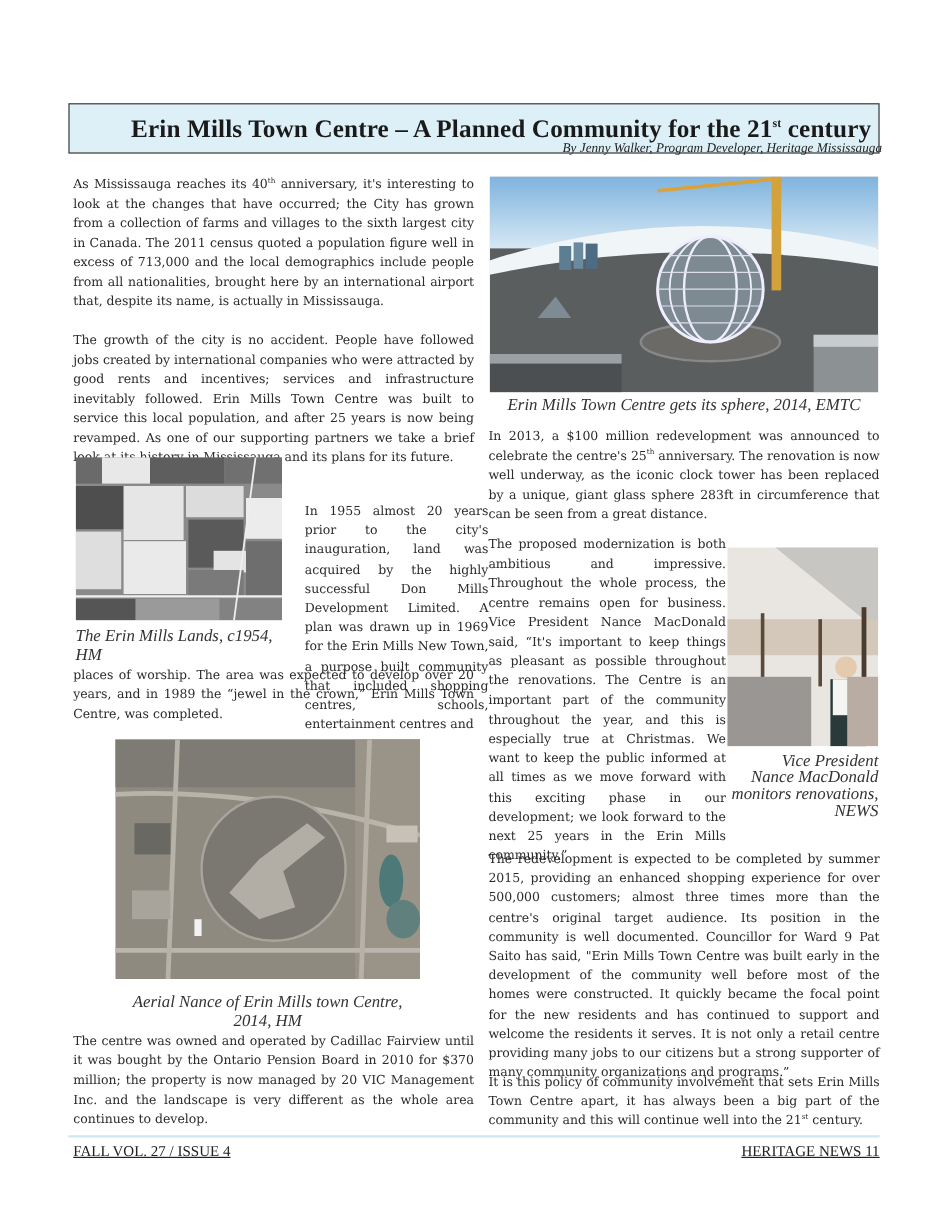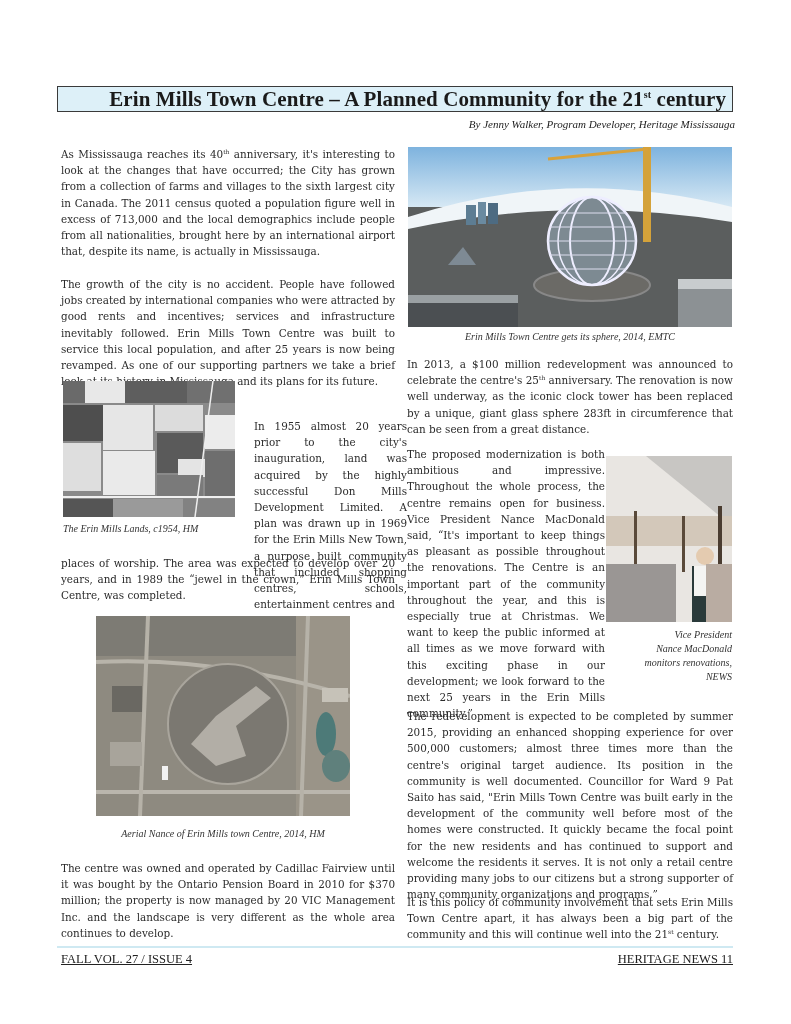--- a/index.html
+++ b/index.html
@@ -2,40 +2,40 @@
 <html><head>
 <meta charset="utf-8">
 <style>
   html, body { margin: 0; padding: 0; }
   body {
     width: 791px; height: 1024px; background: #ffffff; position: relative; overflow: hidden;
     font-family: "DejaVu Serif", "Liberation Serif", serif; color: #2a2a2a;
   }
   .abs { position: absolute; }
   .title-bar {
-    left: 57px; top: 86px; width: 676px; height: 26px;
+    left: 57px; top: 86px; width: 676px; height: 42px;
     background: #ddf0f8; border: 1.5px solid #3a3a3a; box-sizing: border-box;
     display: flex; align-items: center; justify-content: flex-end; padding-right: 6px;
   }
   .title-bar .t {
     font-family: "Liberation Serif", "DejaVu Serif", serif; font-weight: bold;
     font-size: 21px; color: #1a1a1a; letter-spacing: 0.1px; white-space: nowrap;
   }
   .title-bar sup { font-size: 10px; }
   .byline {
     right: 56px; top: 118px; font-style: italic; font-size: 11px;
     font-family: "Liberation Serif", serif; color: #222; white-space: nowrap;
   }
   .p {
     font-size: 10.4px; line-height: 16.2px; text-align: justify; color: #2b2b2b;
     font-family: "DejaVu Serif", serif;
   }
   .p sup { font-size: 6px; line-height: 0; }
   .cap {
-    font-family: "Liberation Serif", serif; font-style: italic; font-size: 10px; color: #333;
+    font-family: "Liberation Serif", serif; font-style: italic; font-size: 14px; color: #333;
   }
   .img { overflow: hidden; }
   .rule { left: 57px; width: 676px; height: 2px; background: #cfe9f2; top: 946px; }
   .footer { top: 952px; font-family: "Liberation Serif", serif; font-size: 12.5px; color: #222; text-decoration: underline; }
 </style>
 </head>
 <body>
 
 <div class="abs title-bar">
   <span class="t"><span>Erin Mills Town Centre – A Planned Community for the 21</span><sup>st</sup><span> century</span></span>
@@ -123,21 +123,21 @@
     <ellipse cx="184" cy="94" rx="22" ry="44" fill="none" stroke="#eef" stroke-width="2"></ellipse>
     <ellipse cx="184" cy="94" rx="34" ry="44" fill="none" stroke="#eef" stroke-width="1.5"></ellipse>
     <line x1="142" y1="80" x2="226" y2="80" stroke="#dde" stroke-width="1"></line>
     <line x1="140" y1="94" x2="228" y2="94" stroke="#dde" stroke-width="1"></line>
     <line x1="142" y1="108" x2="226" y2="108" stroke="#dde" stroke-width="1"></line>
     <line x1="150" y1="66" x2="218" y2="66" stroke="#dde" stroke-width="1"></line>
     <line x1="150" y1="122" x2="218" y2="122" stroke="#dde" stroke-width="1"></line>
     <polygon points="40,118 55,100 68,118" fill="#7e8a94"></polygon>
   </svg>
 </div>
-<div class="abs cap" style="left:408px; top:331px; width:324px; text-align:center; font-size:10px;">Erin Mills Town Centre gets its sphere, 2014, EMTC</div>
+<div class="abs cap" style="left:408px; top:331px; width:324px; text-align:center; font-size:14px;">Erin Mills Town Centre gets its sphere, 2014, EMTC</div>
 
 <div class="abs p" style="left:407px; top:356px; width:326px;"><span>In 2013, a $100 million redevelopment was announced to celebrate the centre's 25</span><sup>th</sup><span> anniversary. The renovation is now well underway, as the iconic clock tower has been replaced by a unique, giant glass sphere 283ft in circumference that can be seen from a great distance.</span></div>
 
 <div class="abs p" style="left:407px; top:446px; width:198px;">The proposed modernization is both ambitious and impressive. Throughout the whole process, the centre remains open for business. Vice President Nance MacDonald said, “It's important to keep things as pleasant as possible throughout the renovations. The Centre is an important part of the community throughout the year, and this is especially true at Christmas. We want to keep the public informed at all times as we move forward with this exciting phase in our development; we look forward to the next 25 years in the Erin Mills community.”</div>
 
 <div class="abs img" style="left:606px; top:456px; width:126px; height:166px;">
   <svg width="126" height="166" viewBox="0 0 126 166">
     <rect width="126" height="166" fill="#e9e6e2"></rect>
     <polygon points="40,0 126,0 126,70" fill="#c8c6c3"></polygon>
     <rect x="0" y="60" width="126" height="30" fill="#d3c8ba"></rect>

